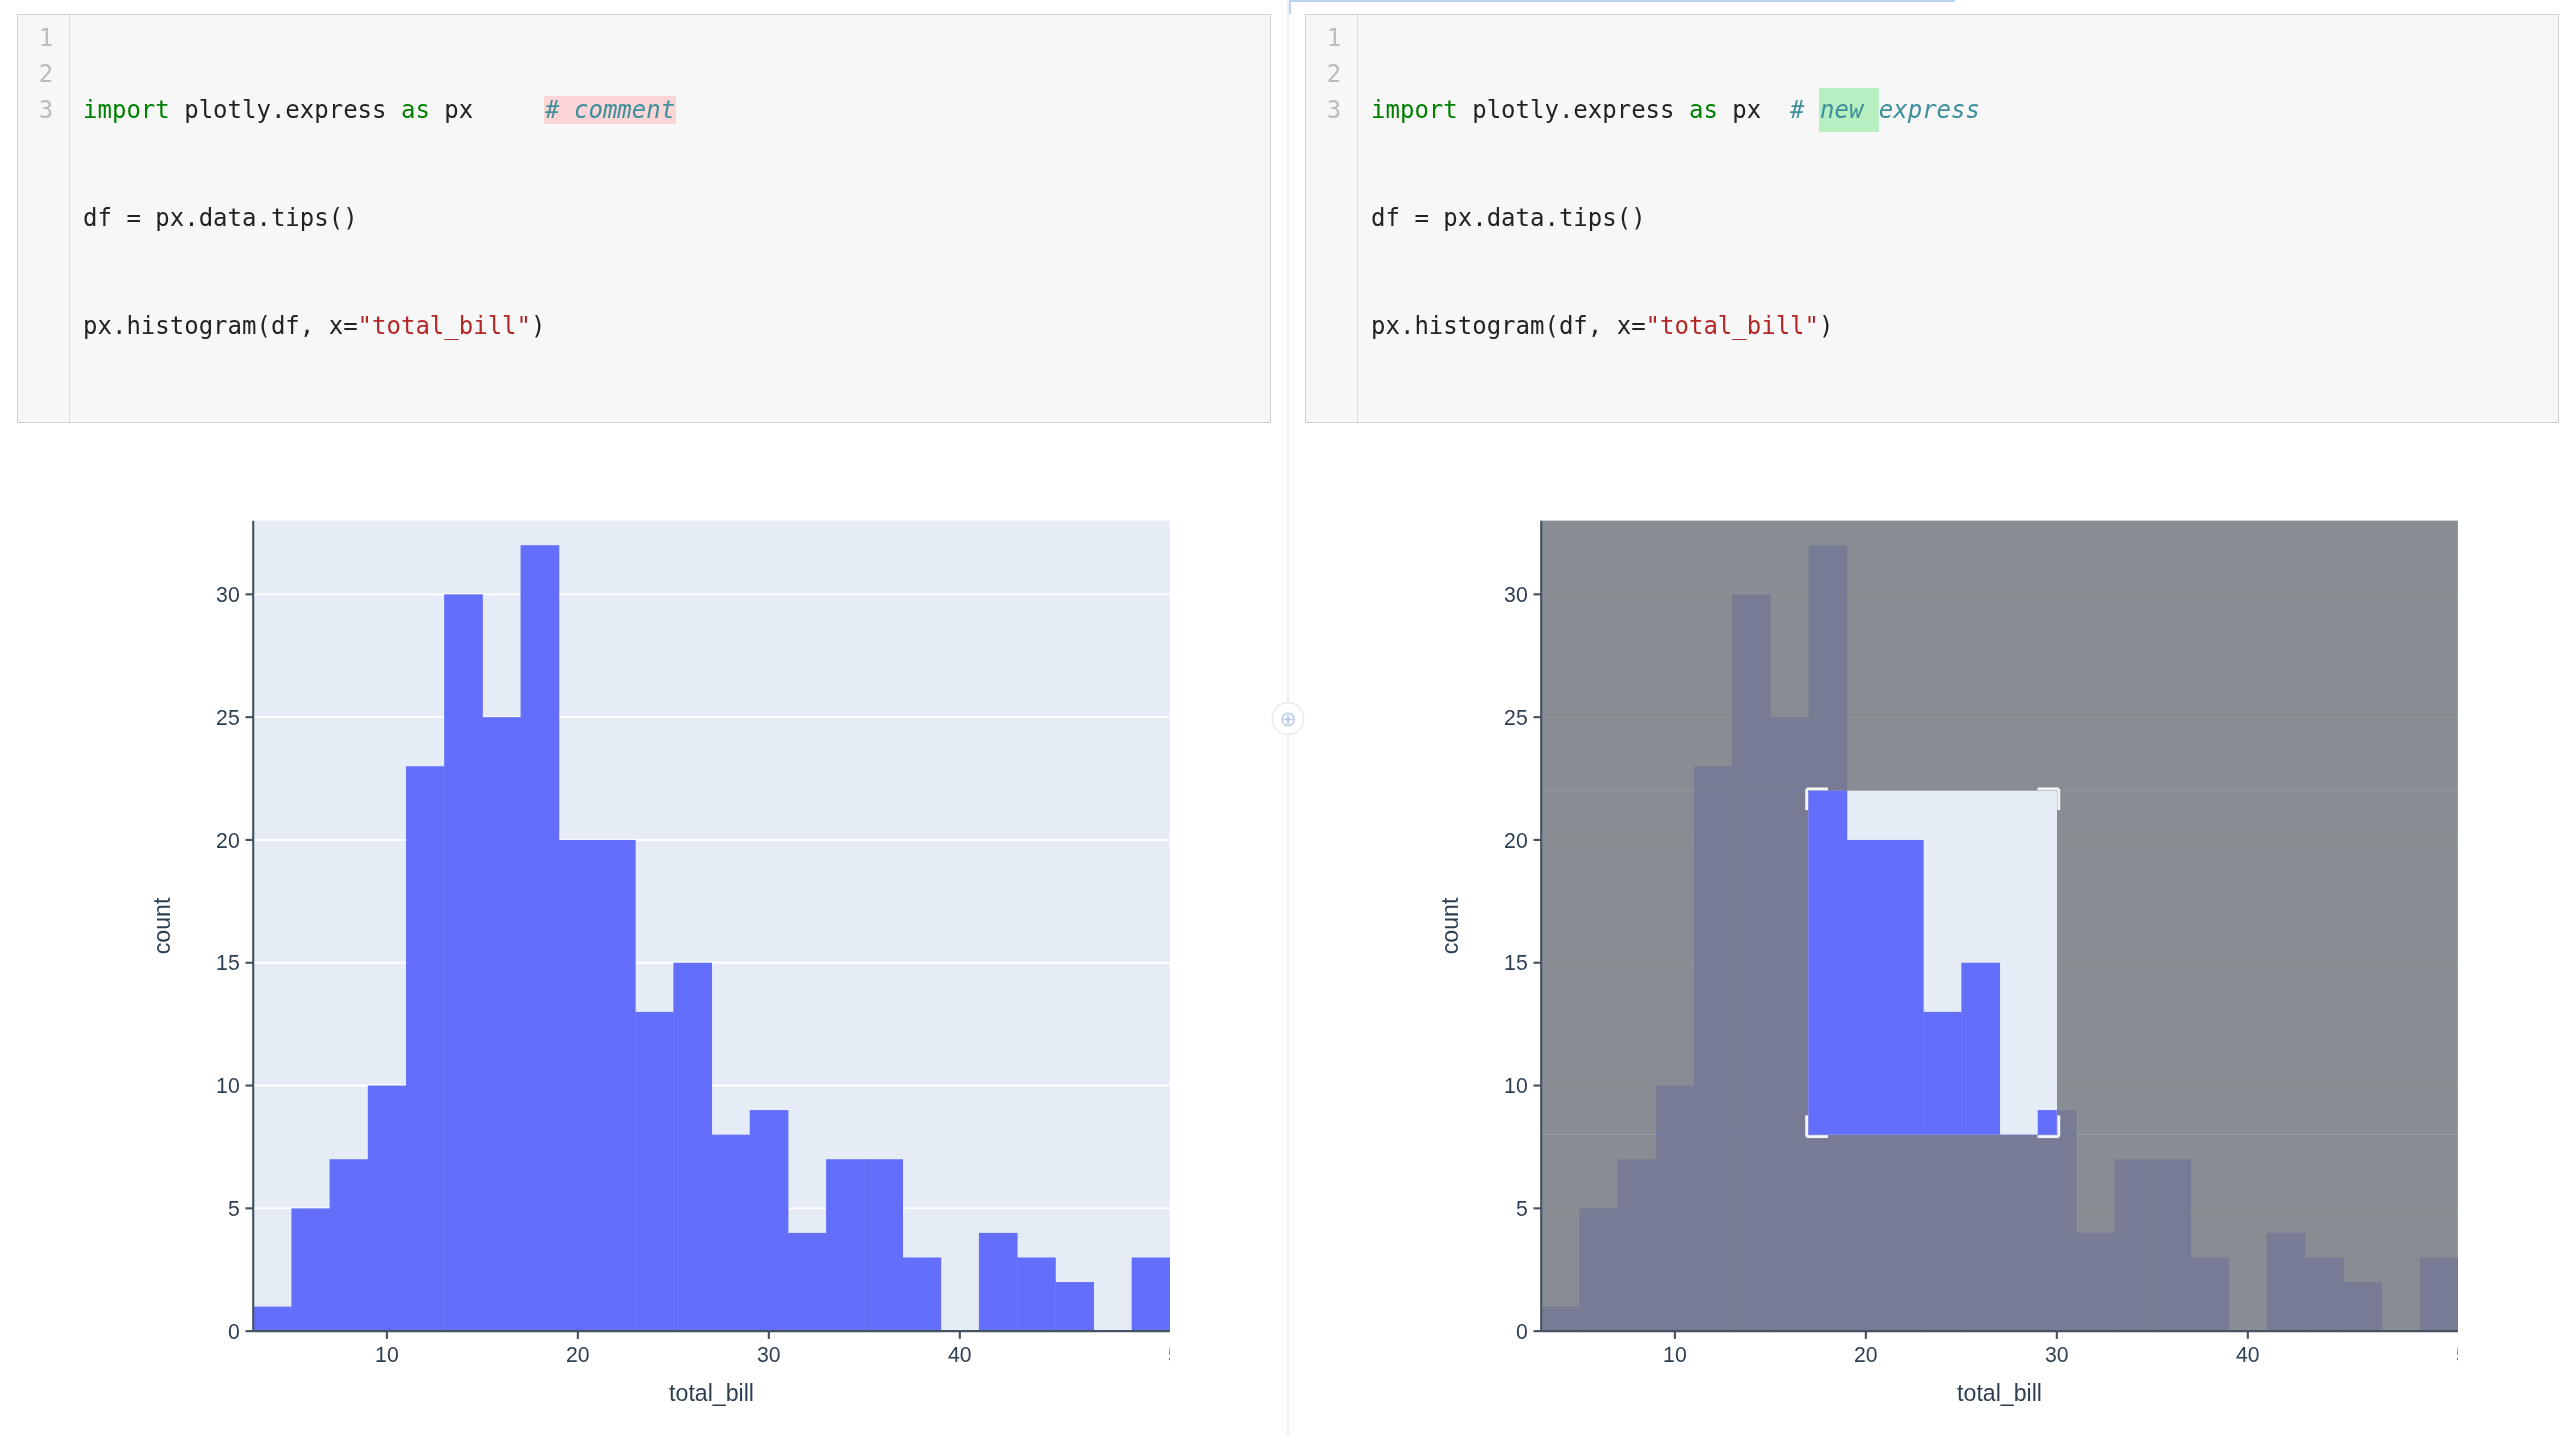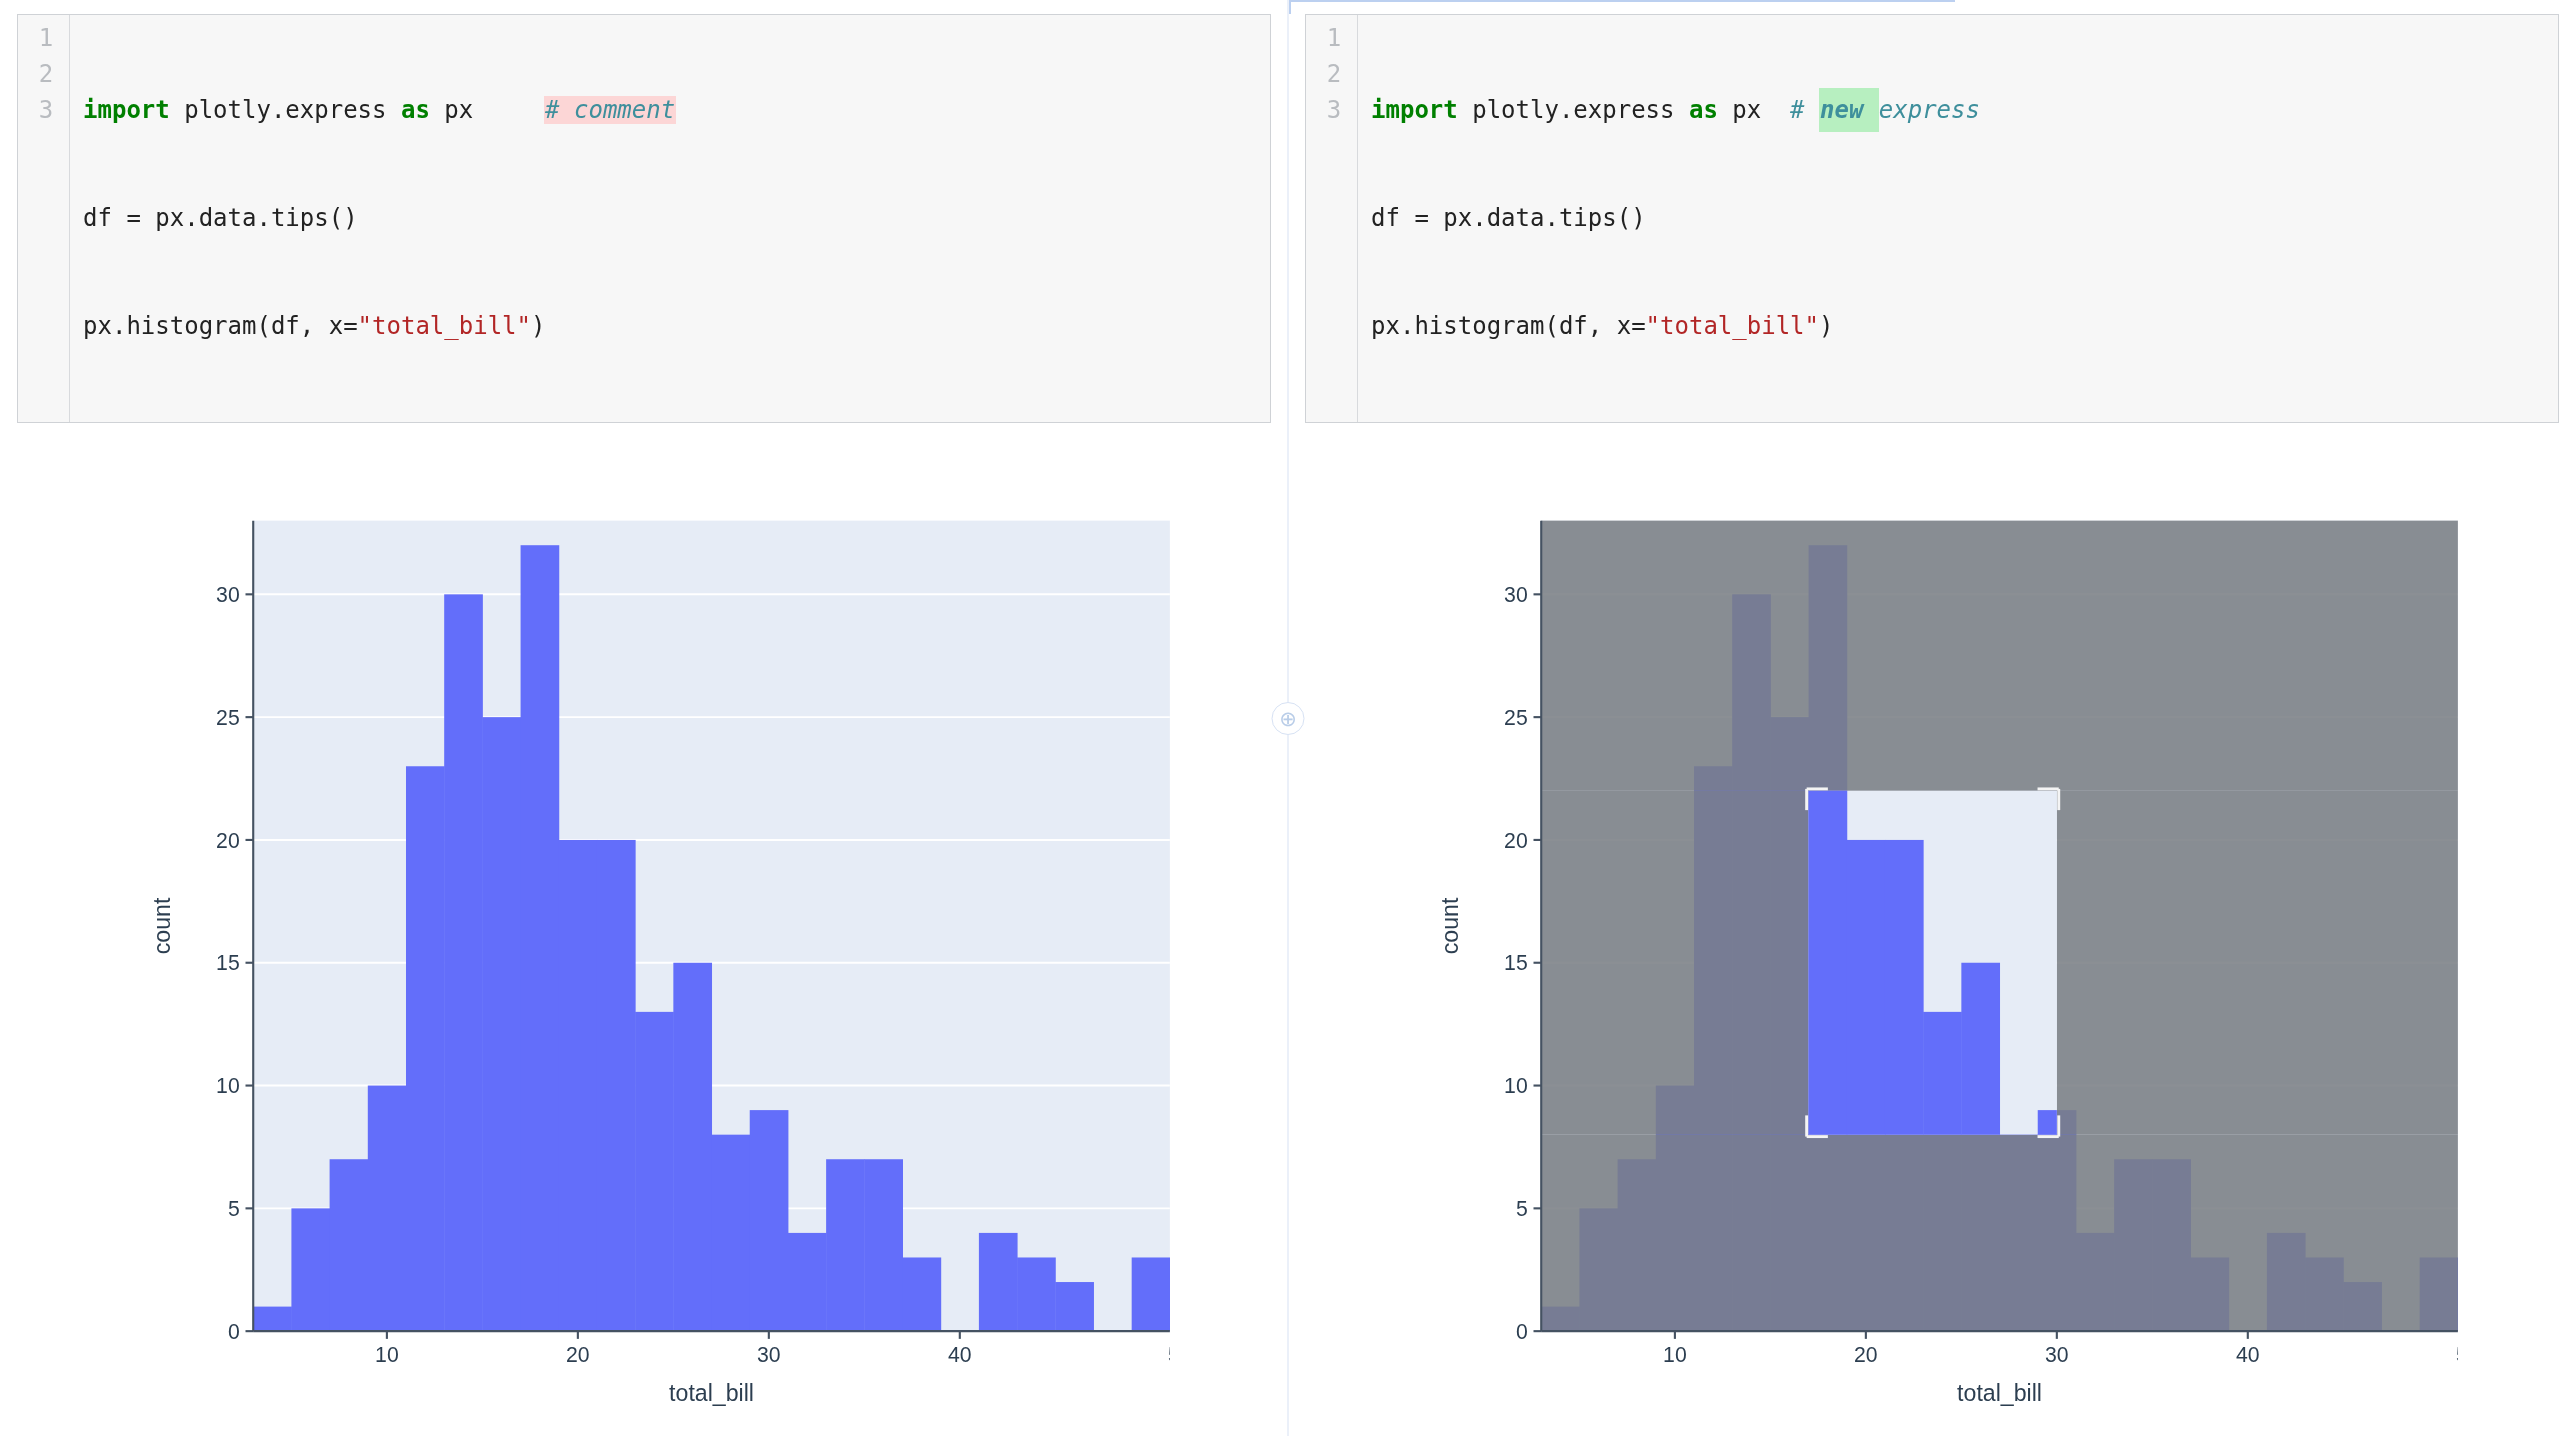--- a/index.html
+++ b/index.html
@@ -8,26 +8,26 @@
   .pane { width: 50%; height: 100%; padding: 13.5px 17.4px 19.3px 17.4px; display: flex; flex-direction: column; }
   .divider-wrap { position: absolute; left: 50%; top: 0; transform: translateX(-50%); height: 100%; display:flex; flex-direction:column; align-items:center; z-index:10;}
   .divider-line { width: 1.9px; flex: 1; background: #d7e2f4; }
   .divider-hub { width: 33px; height: 33px; border-radius: 50%; background: #ffffff; border: 1.9px solid #d7e2f4; display:flex; align-items:center; justify-content:center; color:#b9cde8; font-size:21px; line-height:1;}
   .right-edge-bracket { position:absolute; left: calc(50% + 1px); top:0; height:13.5px; width:666px; border-top:2.4px solid #bcd0f0; border-left:2.4px solid #bcd0f0;}
 
   .code-block { border:1px solid #cfd2d6; background:#f7f7f7; display:flex; font-family: ui-monospace, SFMono-Regular, Menlo, Consolas, monospace; font-size:24px; line-height:1.5; width:1254px;}
   .gutter { background:#f7f7f7; border-right:1.4px solid #d8dadd; padding:5.8px 15.4px 5.8px 17.4px; text-align:right; color:#b9bcc0; user-select:none;}
   .gutter div { min-width: 17.4px;}
   .code-lines { padding:5.8px 13.5px; white-space: pre; overflow: hidden; }
-  .tok-kw { color:#008000; font-weight:bold; }
+  .tok-kw { color:#008000; font-weight:normal; }
   .tok-plain { color:#222; }
   .tok-str { color:#b22626; }
   .tok-comment { color:#3e8f9c; font-style:italic; }
   .hl-del { background:#fcd6d6; padding:0 1px;margin-left:42px;}
-  .hl-ins { background:#b7efc0; padding:8px 1px;font-weight:bold;}
+  .hl-ins { background:#b7efc0; padding:8px 1px;}
 
   .chart-area { margin-top:auto; align-self:center; position:relative; }
   .chart-svg { display:block; }
   .axis-tick-label { font-size:22px; fill:#2c3e50; font-family: -apple-system, "Segoe UI", Arial, sans-serif;}
   .axis-title { font-size:24px; fill:#2c3e50; font-family: -apple-system, "Segoe UI", Arial, sans-serif;}
   .axis-title-vert { font-size:24px; fill:#2c3e50; font-family: -apple-system, "Segoe UI", Arial, sans-serif;}
   .grid-line { stroke:#ffffff; stroke-width:2;}
   .axis-line { stroke:#455262; stroke-width:2.2;}
   .bar { fill:#636efa; }
   .plot-bg { fill:#e6ecf6; }

